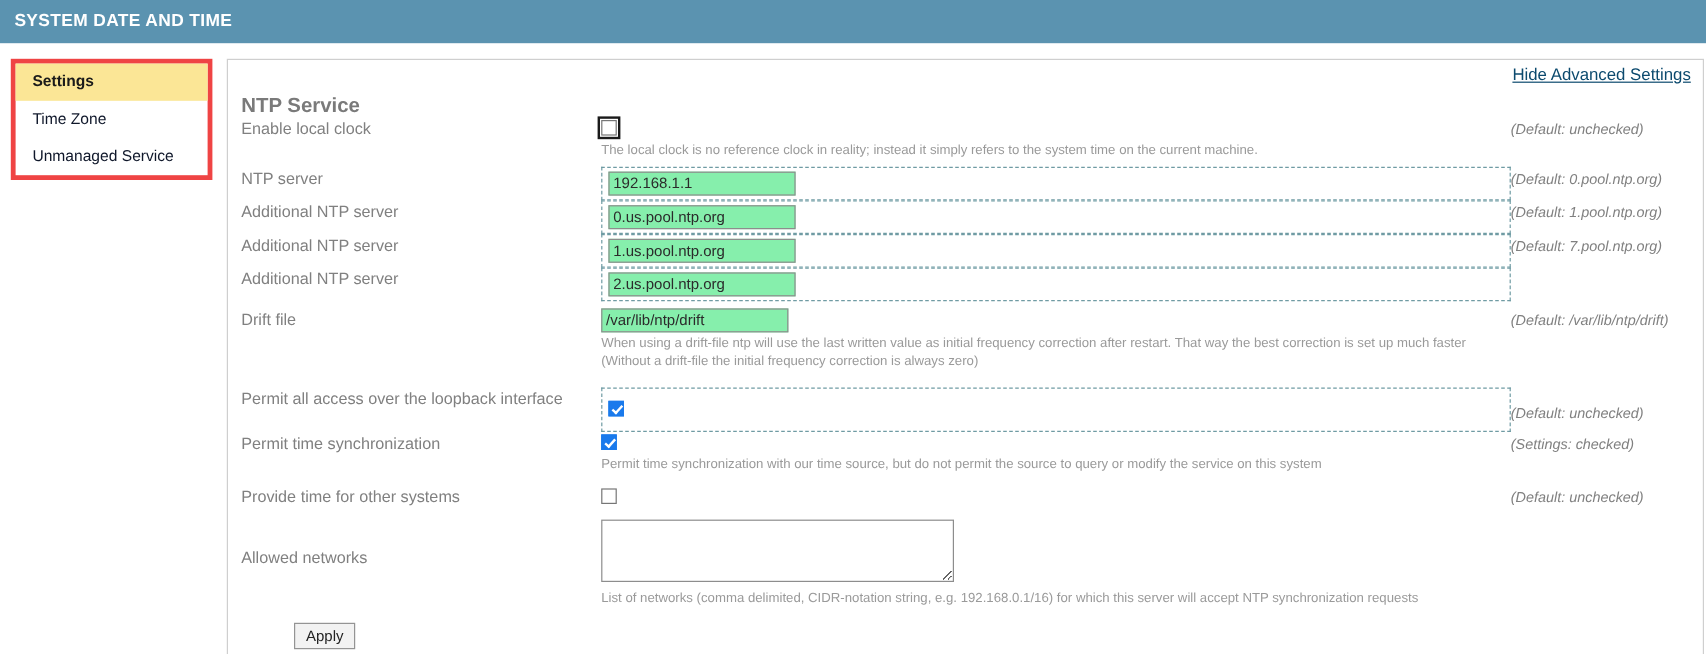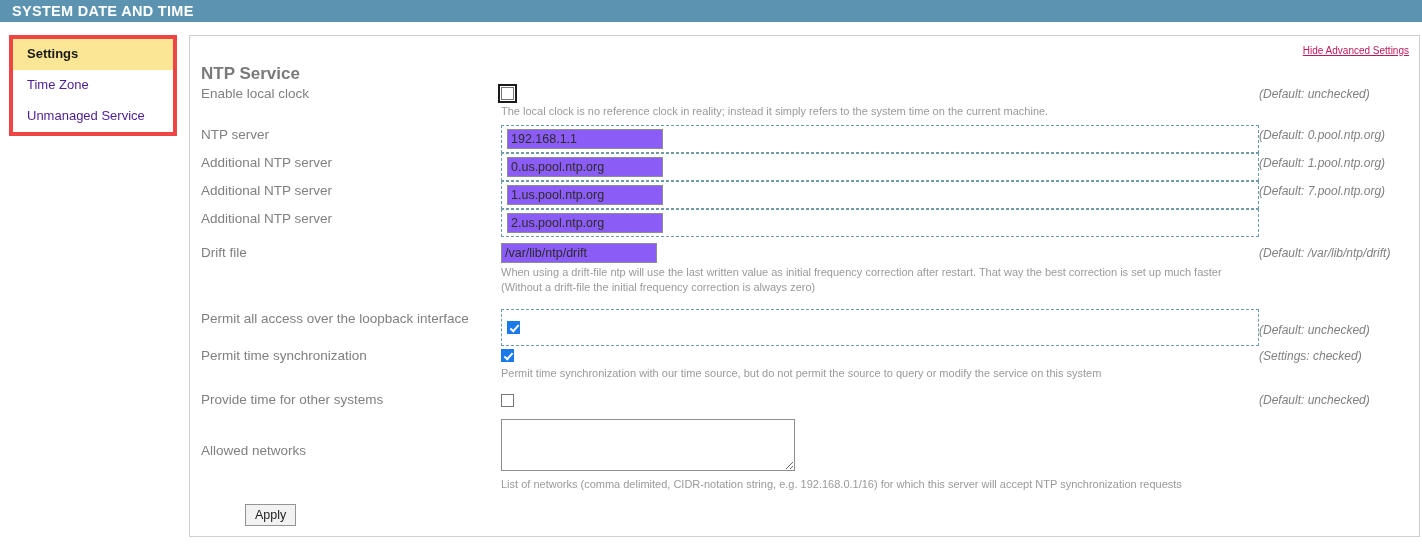--- a/index.html
+++ b/index.html
@@ -6,21 +6,21 @@
   html, body {
     margin: 0; padding: 0;
     width: 1422px; height: 545px;
     background: #ffffff;
     font-family: "Liberation Sans", sans-serif;
     overflow: hidden;
   }
 
   
   .titlebar {
-    height: 22px;
+    height: 36px;
     background: #5b93b0;
     display: flex;
     align-items: center;
     padding: 0 0 0 12px;
   }
   .titlebar-text {
     color: #ffffff;
     font-size: 14.5px;
     font-weight: bold;
     letter-spacing: .3px;
@@ -37,21 +37,21 @@
   .sidebar {
     width: 168px;
     margin-left: 9px;
     border: 4px solid #ef4444;
     background: #ffffff;
     flex: 0 0 auto;
   }
   .side-item {
     padding: 8px 14px;
     font-size: 13px;
-    color: #4c1d95;
+    color: #0f172a;
     line-height: 1.15;
     white-space: nowrap;
   }
   .side-item.active {
     background: #fbe696;
     color: #1a1a1a;
     font-weight: bold;
   }
 
   
@@ -64,22 +64,22 @@
     min-height: 488px;
     position: relative;
     padding: 0 0 10px 0;
   }
   .adv-link-row {
     text-align: right;
     padding: 4px 10px 0 0;
     height: 20px;
   }
   .adv-link {
-    color: #be185d;
-    font-size: 10px;
+    color: #0c4a6e;
+    font-size: 14px;
     text-decoration: underline;
     cursor: pointer;
   }
   .section-title {
     font-size: 17px;
     font-weight: bold;
     color: #7a7a7a;
     padding: 8px 0 0 11px;
   }
 
@@ -122,21 +122,21 @@
   }
 
   input.text {
     width: 156px;
     height: 20px;
     font-size: 12.5px;
     font-family: "Liberation Sans", sans-serif;
     color: #2b2b2b;
     border: 1px solid #8d8d8d;
     padding: 1px 3px;
-    background: #8b5cf6;
+    background: #86efac;
     outline: none;
   }
   textarea.area {
     width: 294px;
     height: 52px;
     border: 1px solid #8d8d8d;
     font-family: "Liberation Sans", sans-serif;
     font-size: 12.5px;
     resize: both;
     outline: none;

